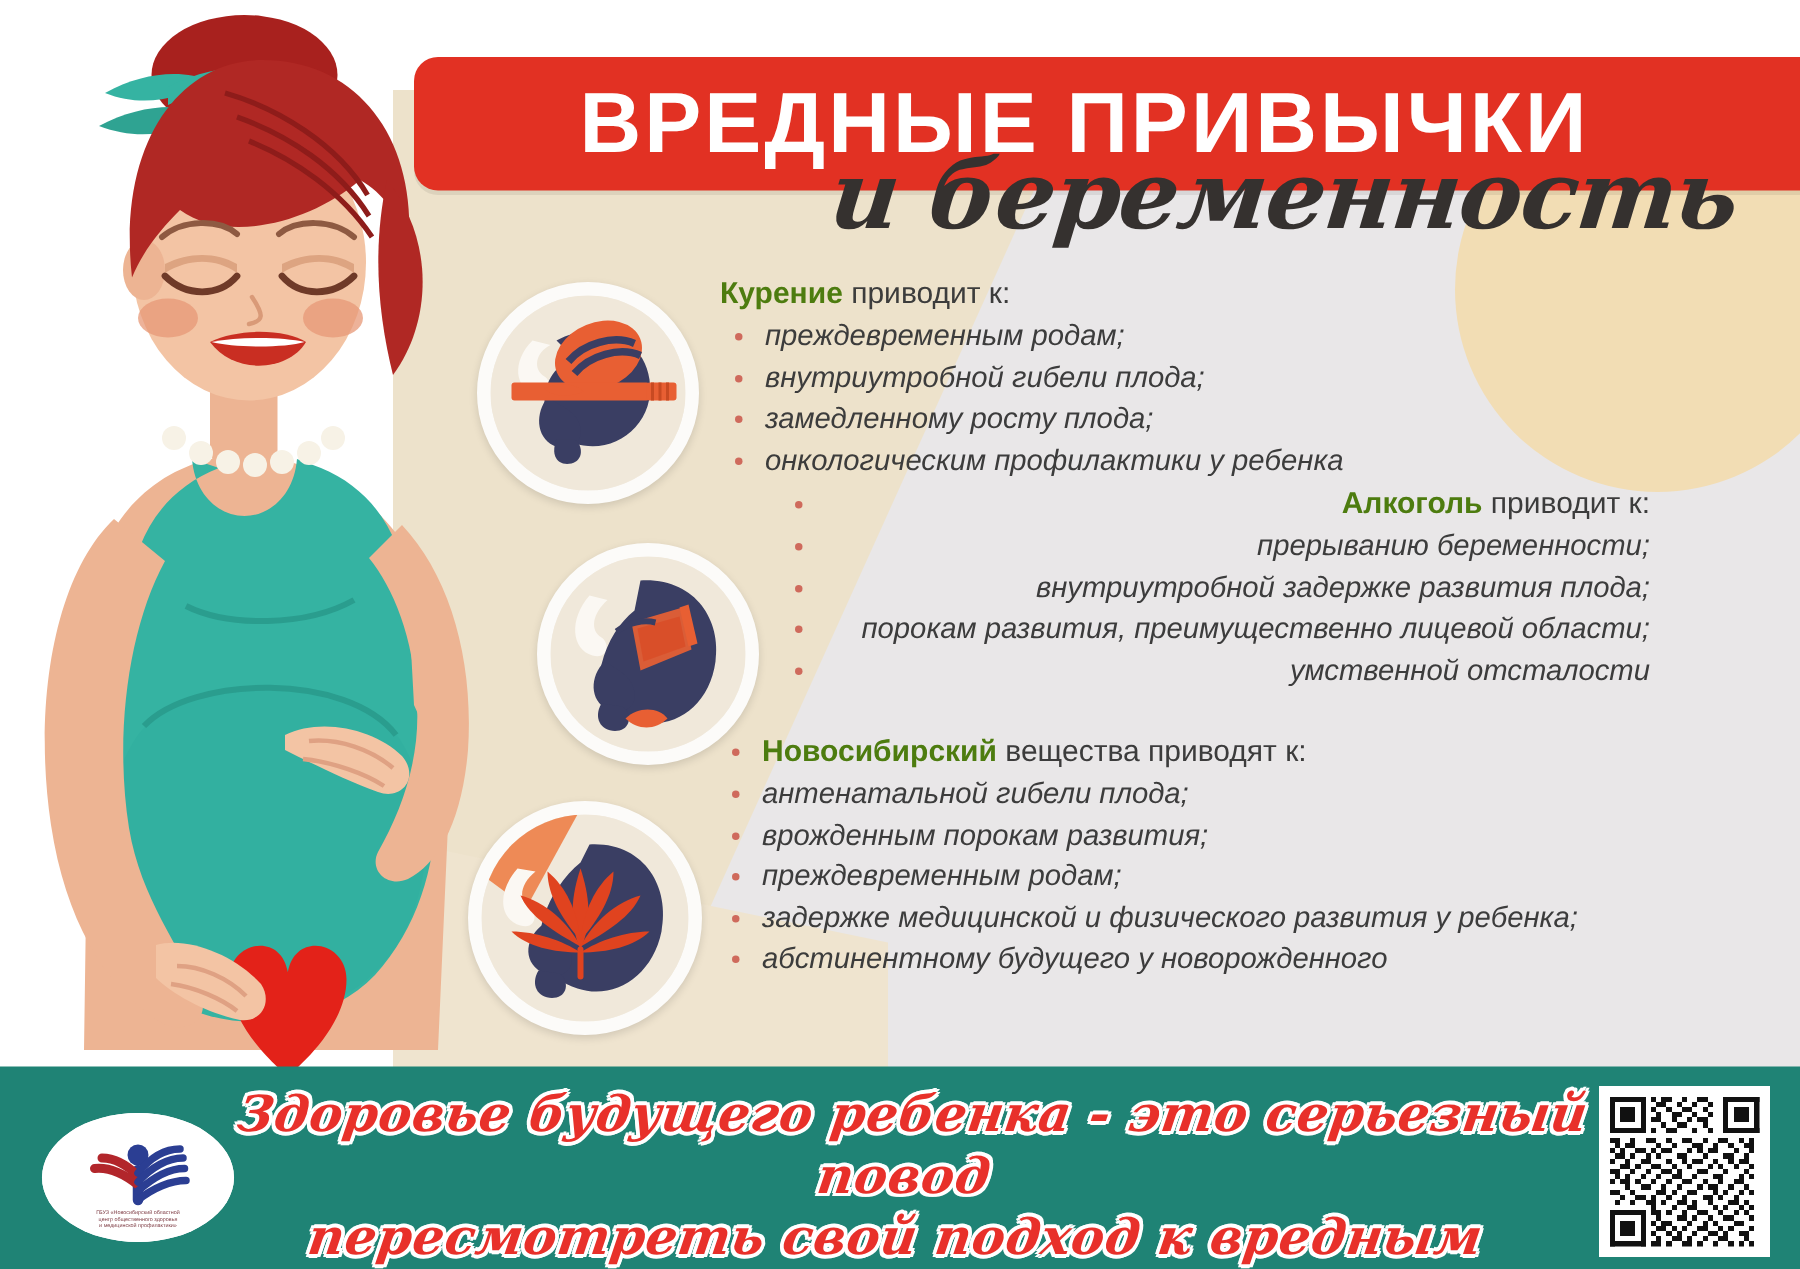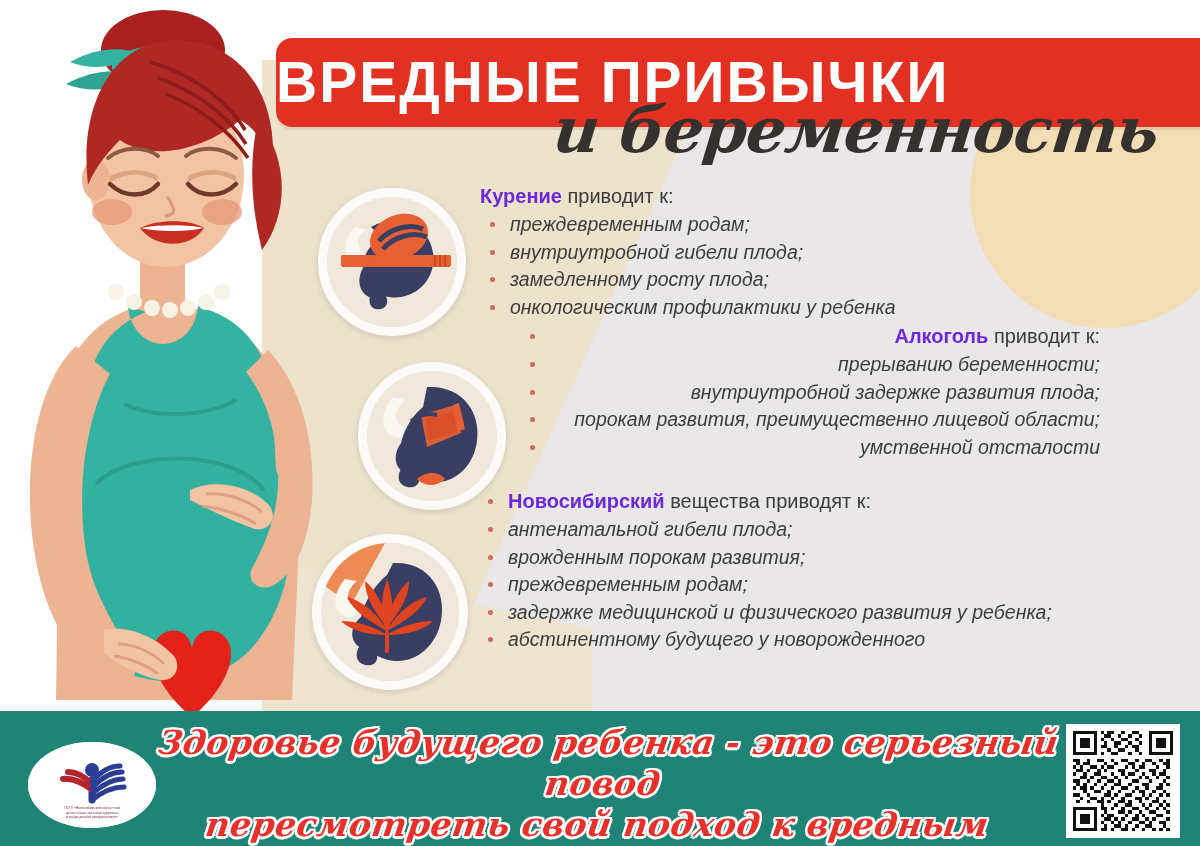--- a/index.html
+++ b/index.html
@@ -21,21 +21,21 @@
              clip-path:polygon(0 0,100% 45%,100% 100%,0 100%);}
 
   
   .title-banner{
     position:absolute;left:276px;top:38px;width:924px;height:89px;
     background:#E23123;border-radius:16px 0 0 16px;
     box-shadow:0 3px 0 rgba(0,0,0,0.07);
   }
   .title-banner .title-text{
     position:absolute;left:0;right:30px;top:14px;
-    text-align:left;color:#ffffff;
+    text-align:center;color:#ffffff;
     font-size:57px;font-weight:bold;letter-spacing:2px;
     font-family:"Liberation Sans", sans-serif;
     line-height:60px;white-space:nowrap;
   }
   .subtitle-script{
     position:absolute;left:0;right:42px;top:95px;
     text-align:right;
     color:#35312F;
     font-size:63px;
     font-style:italic;font-weight:bold;
@@ -52,21 +52,21 @@
   
   .circle-img{position:absolute;border-radius:50%;background:#F3EDE3;
               border:9px solid #FCFBF9;box-shadow:0 2px 6px rgba(0,0,0,0.13);overflow:hidden;}
   .c1{left:318px;top:188px;width:130px;height:130px;}
   .c2{left:358px;top:362px;width:130px;height:130px;}
   .c3{left:312px;top:534px;width:138px;height:138px;}
 
   
   .sec{position:absolute;color:#3C3C3C;font-size:19.5px;line-height:27.5px;}
   .sec .head{font-size:20px;line-height:29px;color:#3C3C3C;}
-  .sec .head b{color:#6d28d9;font-weight:bold;}
+  .sec .head b{color:#4d7c0f;font-weight:bold;}
   .sec ul{list-style:none;margin:0;padding:0;}
   .sec li{position:relative;padding-left:30px;font-style:italic;}
   .sec li:before{content:"";position:absolute;left:10px;top:11px;width:5px;height:5px;
                  border-radius:50%;background:#CF6A5C;}
   .sec .head.bulleted{position:relative;padding-left:30px;}
   .sec .head.bulleted:before{content:"";position:absolute;left:10px;top:12px;width:5px;height:5px;
                  border-radius:50%;background:#CF6A5C;}
 
   #smoking-section{left:480px;top:182px;width:560px;}
   #alcohol-section{left:520px;top:322px;width:580px;text-align:right;}

